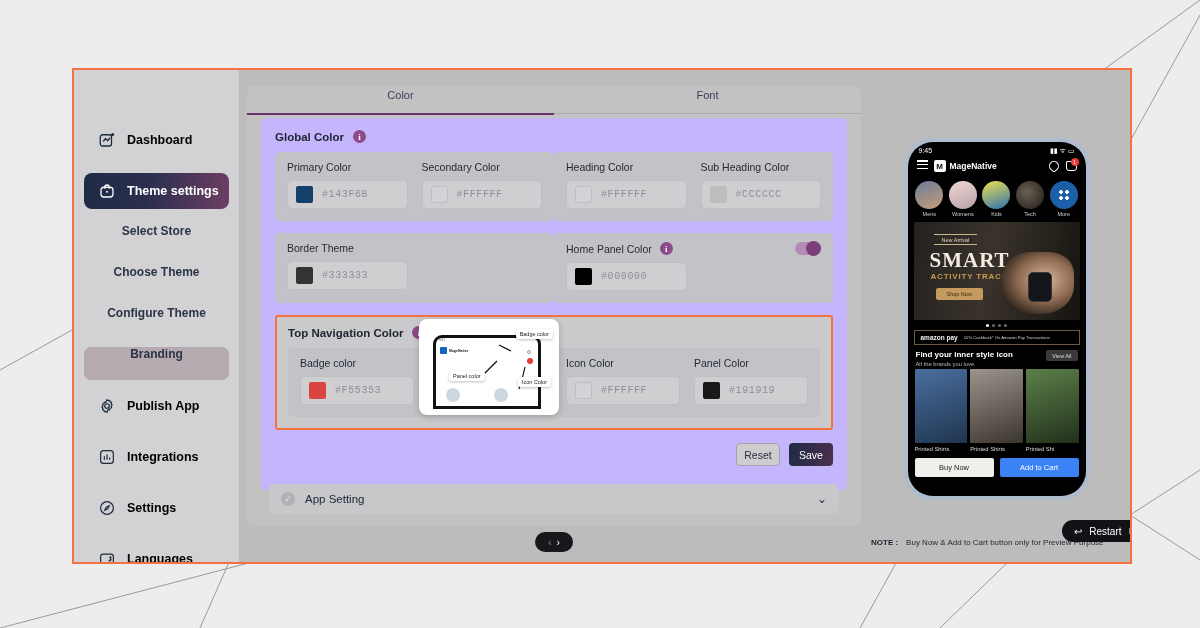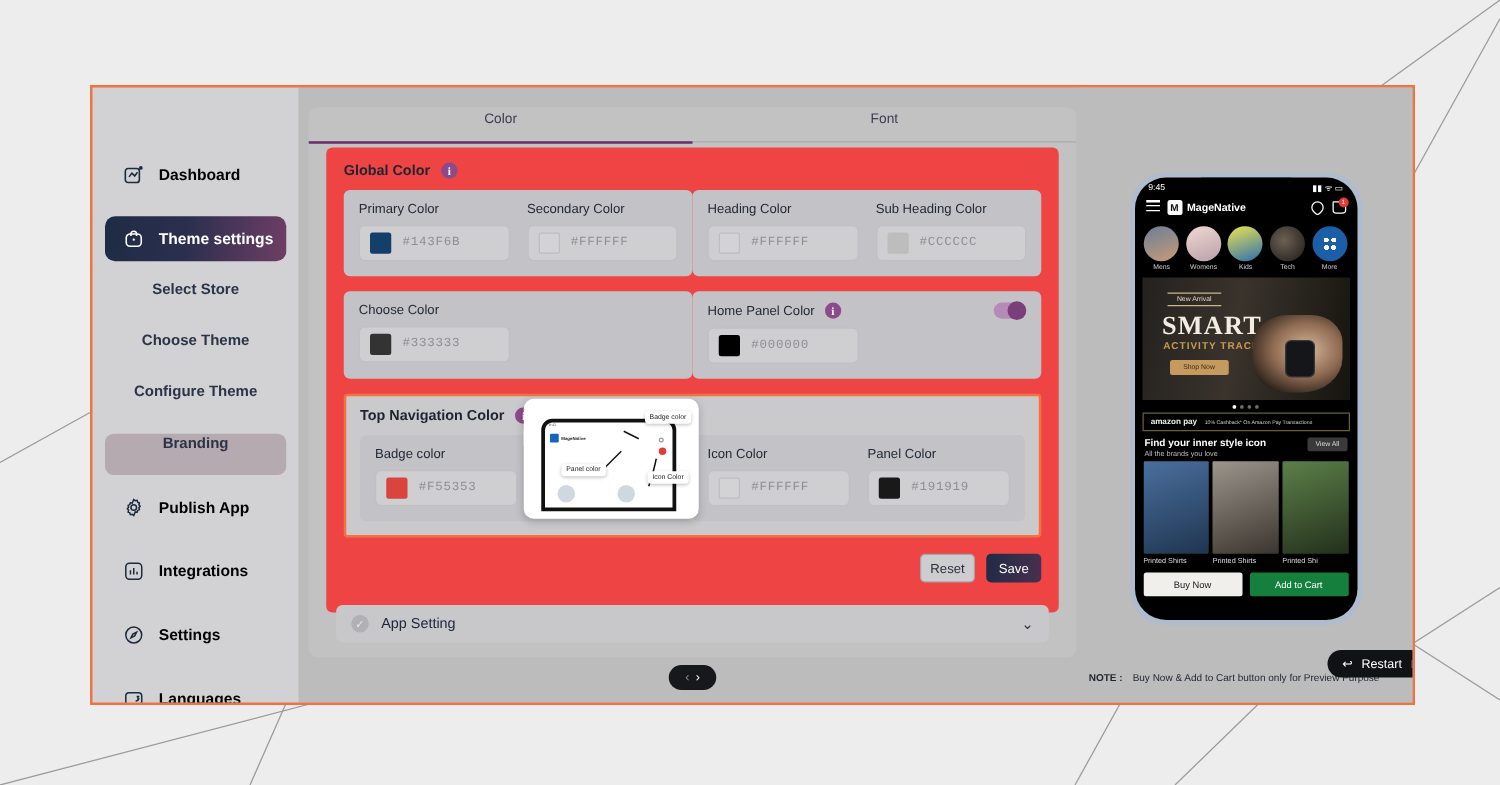--- a/index.html
+++ b/index.html
@@ -58,21 +58,21 @@
     padding-top: 3px; position: relative;
   }
   .tab.active::after {
     content:""; position: absolute; left: 0; right: 0; bottom: -2px;
     height: 2px; background: #6b2f6b;
   }
   .tabline { height: 1px; background: #a9a9ac; margin-bottom: 12px; }
 
   .inner {
     position: absolute; left: 14px; top: 32px; right: 14px; bottom: 36px;
-    background: #ef4444; border-radius: 5px; padding: 12px 14px;
+    background: #c4b5fd; border-radius: 5px; padding: 12px 14px;
   }
   .sec-title { display: flex; align-items: center; gap: 9px; margin-bottom: 9px; }
   .sec-title span.t { font-size: 11.5px; font-weight: 700; color: #1d2430; }
   .info {
     width: 13px; height: 13px; border-radius: 50%;
     background: #8d4a8b; color: #fff; font-size: 9px; font-weight: 700;
     display: flex; align-items: center; justify-content: center;
     font-family: "Liberation Serif", serif;
   }
 
@@ -231,21 +231,21 @@
     padding: 2.5px 6px; border-radius:2px; }
 
   .prods { display:flex; gap: 3px; padding: 0 7px; }
   .prod { flex:1; }
   .prod .img { height: 74px; border-radius:1px; }
   .prod span { display:block; font-size:5.8px; color:#ddd; margin-top:3px; white-space:nowrap; overflow:hidden; }
 
   .cta { display:flex; gap: 6px; padding: 6px 7px 8px 7px; }
   .cta div { flex:1; text-align:center; font-size:7.5px; padding: 5px 0; border-radius:2px; }
   .cta .buy { background:#f0efeb; color:#1b1b1b; }
-  .cta .add { background:#15803d; color:#fff; }
+  .cta .add { background:#3b82f6; color:#fff; }
 
   .note {
     position:absolute; left: 8px; right: 8px; bottom: 13px;
     display:flex; gap: 8px; font-size: 8px; color:#1f2430; line-height:1.35;
   }
   .note b { font-weight:700; white-space:nowrap; }
   .restart {
     position:absolute; right: -17px; bottom: 20px; height: 22px; border-radius: 11px;
     background:#111216; color:#fff; display:flex; align-items:center; gap:7px;
     padding: 0 12px; font-size: 10px;
@@ -407,21 +407,21 @@
                     <span class="hex">#CCCCCC</span>
                   </div>
                 </div>
               </div>
             </div>
           </div>
 
           <div class="grid2 block">
             <div class="half">
               <div class="rowhead">
-                <div class="lbl">Choose Color</div>
+                <div class="lbl">Border Theme</div>
               </div>
               <div class="halfrow">
                 <div class="fld">
                   <div class="swatchbox">
                     <span class="sw" style="background:#333333"></span>
                     <span class="hex">#333333</span>
                   </div>
                 </div>
                 <div class="fld"></div>
               </div>

